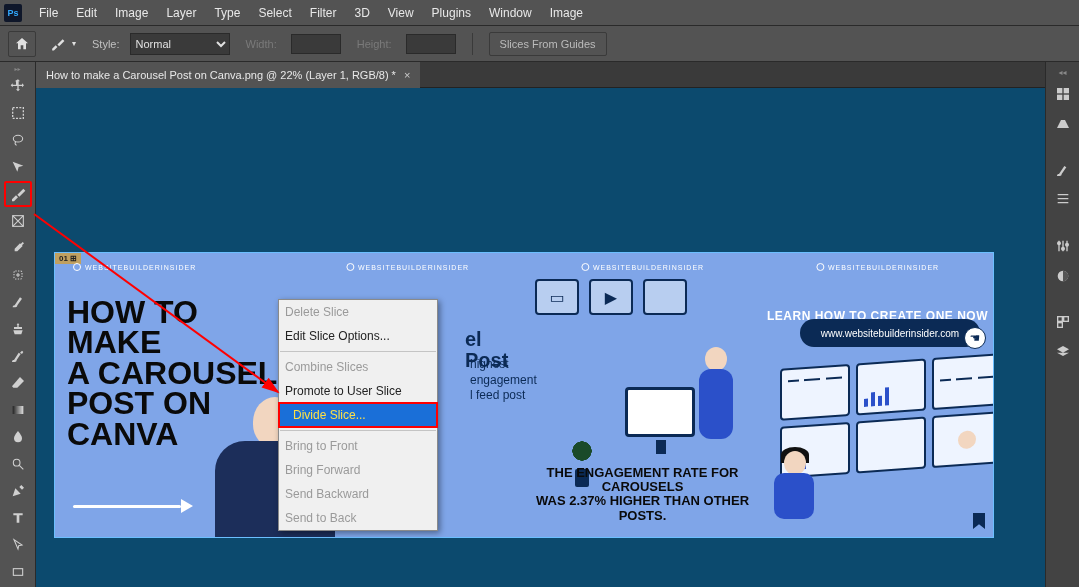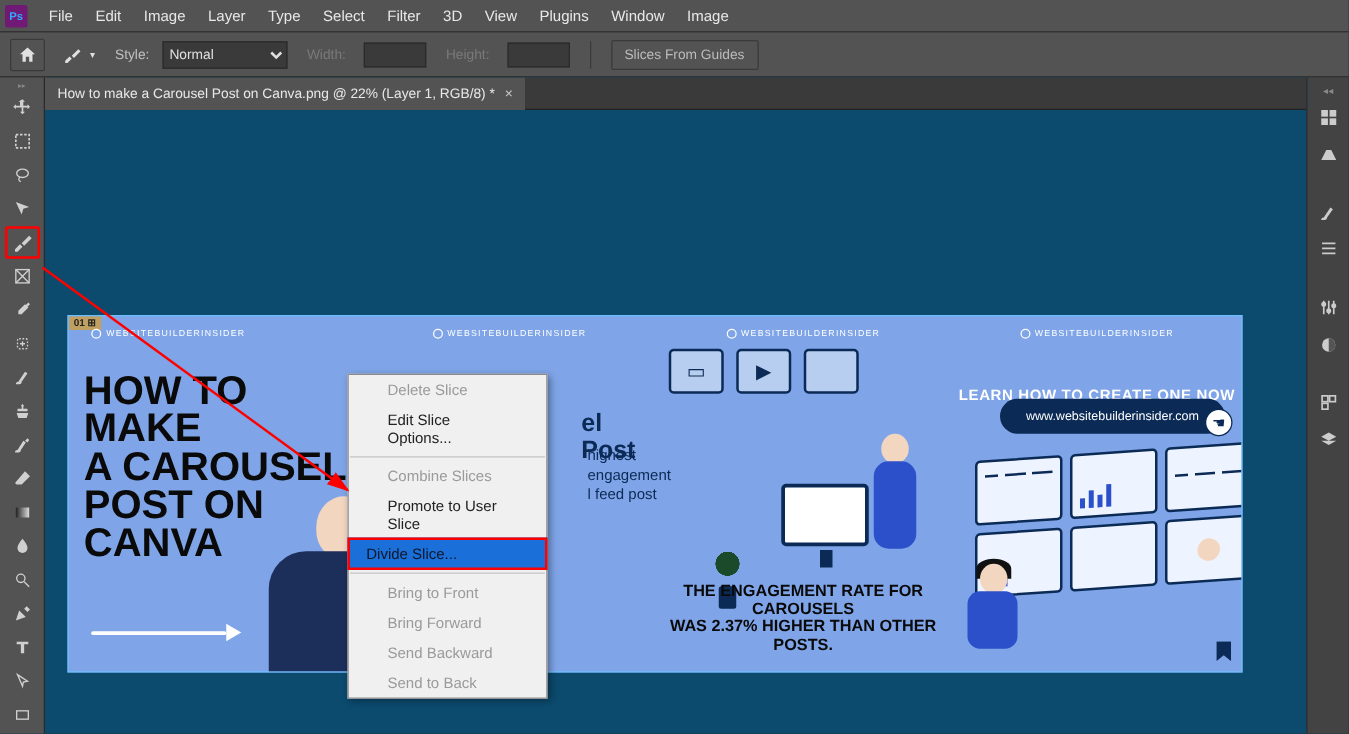--- a/index.html
+++ b/index.html
@@ -1,20 +1,20 @@
 <!DOCTYPE html>
 <html><head>
 <meta charset="utf-8">
 <style>
 * { margin: 0; padding: 0; box-sizing: border-box; font-family: "Segoe UI", Tahoma, sans-serif; }
 body { background: #323232; width: 1079px; height: 587px; overflow: hidden; position: relative; color: #e0e0e0; font-size: 12px; }
 
 
 .menubar { height: 26px; background: #535353; display: flex; align-items: center; padding-left: 4px; border-bottom: 1px solid #2a2a2a; }
-.app-icon { width: 18px; height: 18px; background: #701a75; color: #31a8ff; font-size: 9px; font-weight: bold; display: flex; align-items: center; justify-content: center; border-radius: 2px; margin-right: 8px; }
+.app-icon { width: 18px; height: 18px; background: #0f172a; color: #31a8ff; font-size: 9px; font-weight: bold; display: flex; align-items: center; justify-content: center; border-radius: 2px; margin-right: 8px; }
 .menubar-item { padding: 4px 9px; color: #e8e8e8; cursor: default; }
 
 
 .optionsbar { height: 36px; background: #535353; display: flex; align-items: center; padding: 0 8px; border-bottom: 1px solid #2a2a2a; gap: 10px; }
 .home-btn { width: 28px; height: 26px; display: flex; align-items: center; justify-content: center; background: #535353; border: 1px solid #3a3a3a; border-radius: 2px; }
 .brush-icon-small { width: 30px; height: 20px; display: flex; align-items: center; color: #e0e0e0; }
 .opt-label { color: #c0c0c0; margin-left: 6px; font-size: 11px; }
 .opt-select { width: 100px; height: 22px; background: #3a3a3a; border: 1px solid #2a2a2a; color: #e0e0e0; font-size: 11px; padding: 0 1px; }
 .opt-input { width: 50px; height: 20px; background: #3a3a3a; border: 1px solid #2a2a2a; margin-left: 4px; color: #888; font-size: 11px; padding: 0 4px; }
 .opt-label.dim { color: #7a7a7a; }
@@ -90,23 +90,23 @@
 .dash-guy .gbody { width: 40px; height: 46px; background: #2b50c9; border-radius: 10px; position: absolute; top: 22px; left: 10px; }
 .bookmark { position: absolute; right: 10px; bottom: 8px; width: 12px; height: 16px; background: #0b2a55; clip-path: polygon(0 0, 100% 0, 100% 100%, 50% 70%, 0 100%); }
 
 
 .right-strip { width: 34px; background: #434343; border-left: 1px solid #2a2a2a; padding-top: 6px; }
 .r-btn { width: 26px; height: 26px; margin: 4px auto; display: flex; align-items: center; justify-content: center; color: #ccc; border-radius: 2px; }
 .r-sep { height: 12px; }
 
 
 .context-menu { position: absolute; left: 278px; top: 299px; width: 160px; background: #f0f0f0; border: 1px solid #8a8a8a; box-shadow: 2px 2px 6px rgba(0,0,0,0.4); z-index: 50; font-size: 12px; color: #222; }
-.cm-item { padding: 5px 31px; }
+.cm-item { padding: 5px 6px; }
 .cm-item.disabled { color: #9a9a9a; }
-.cm-item.highlight { background: #1a6fd8; color: #0f172a; border: 2px solid #ff0000; margin: -1px; padding: 4px 13px; position: relative; }
+.cm-item.highlight { background: #1a6fd8; color: #fde047; border: 2px solid #ff0000; margin: -1px; padding: 4px 13px; position: relative; }
 .cm-sep { height: 1px; background: #c4c4c4; margin: 3px 1px; }
 
 
 .anno-arrow { position: absolute; z-index: 60; pointer-events: none; }
 
 </style>
 </head>
 <body>
 
 <div class="menubar">

